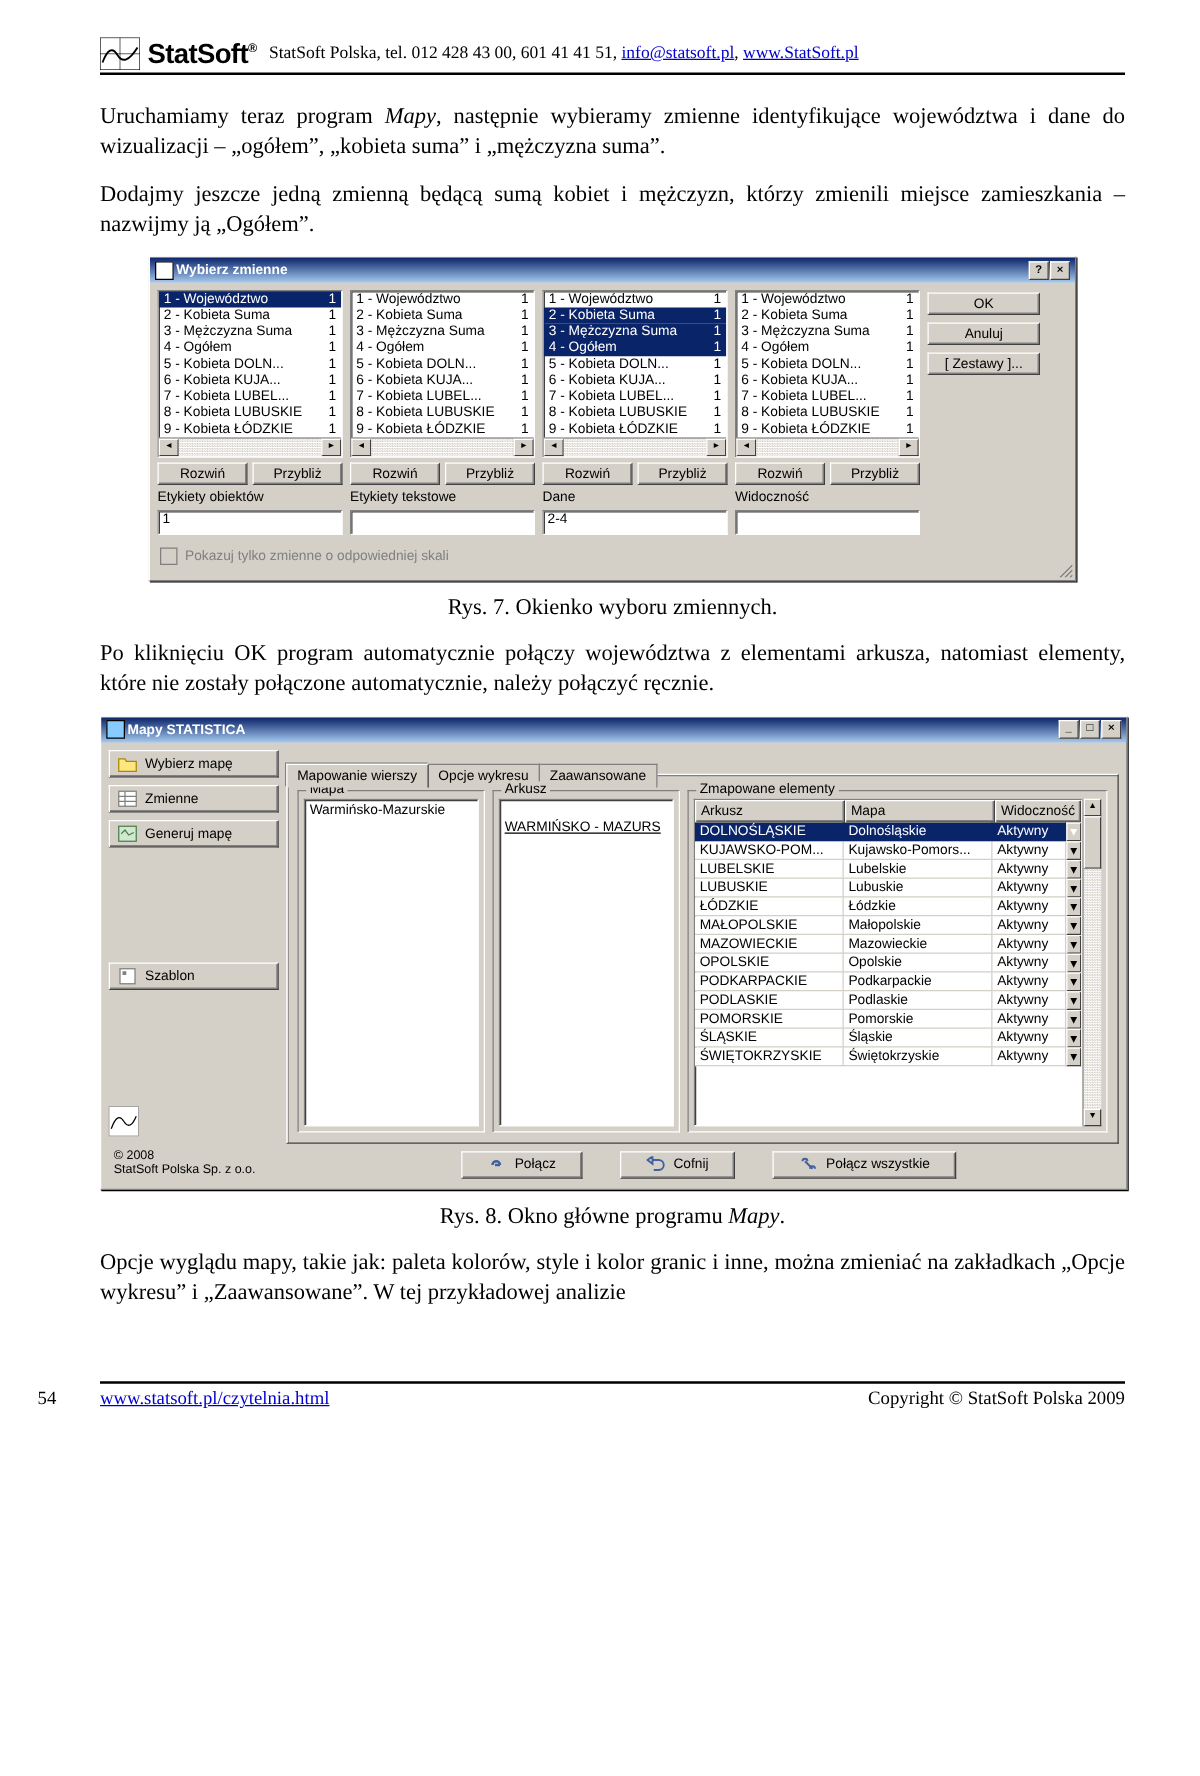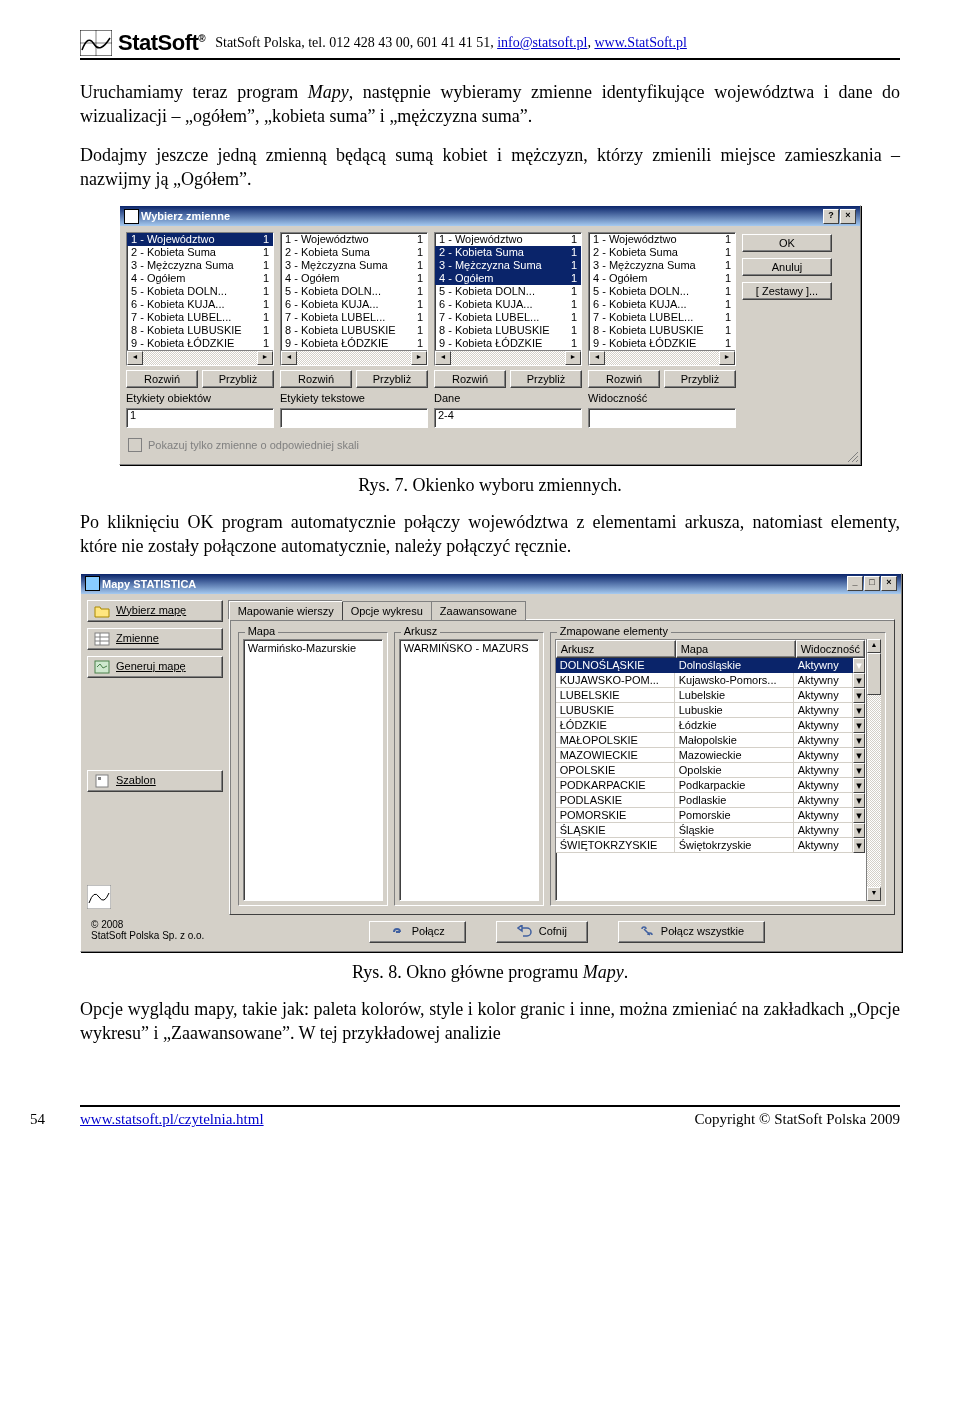--- a/index.html
+++ b/index.html
@@ -37,27 +37,27 @@
   .col { flex:0 0 148px; display:flex; flex-direction:column; gap:4px; }
   .col-btns { flex:0 0 90px; display:flex; flex-direction:column; gap:6px; padding-top:2px; }
   .col .btns { display:flex; gap:4px; }
   .col .btns .btn { flex:1; }
   .chk-row { padding:4px 8px; color:#808080; display:flex; align-items:center; gap:6px; }
   .resize { position:absolute; right:2px; bottom:2px; width:12px; height:12px; }
   
   .fig8 { width:820px; position:relative; }
   .fig8-body { display:flex; }
   .side { width:140px; padding:6px; display:flex; flex-direction:column; gap:6px; }
-  .side .btn { display:flex; align-items:flex-start; gap:6px; padding:3px 6px; text-align:left;text-decoration:underline; }
+  .side .btn { display:flex; align-items:center; gap:6px; padding:3px 6px; text-align:left; }
   .side-icon { width:16px; height:14px; display:inline-flex; }
   .spacer { flex:1; }
   .copyright { font-size:10px; padding:4px; }
   .main { flex:1; padding:6px 6px 6px 0; }
   .tabs { display:flex; }
-  .tab { padding:3px 8px; border:1px solid #808080; border-bottom:none; background:#d4d0c8; font-size:11px; position:relative; top:1px; margin-right:-1px; }
+  .tab { padding:3px 8px; border:1px solid #808080; border-bottom:none; background:#d4d0c8; font-size:11px; position:relative; top:11px; margin-right:-1px; }
   .tab.active { background:#d4d0c8; border-color:#fff #404040 #d4d0c8 #fff; z-index:2; box-shadow:-1px -1px 0 #808080;}
   .tabpanel { border:1px solid #fff; border-right-color:#404040; border-bottom-color:#404040; box-shadow:inset 1px 1px 0 #808080; padding:8px; }
   .grp { border:1px solid #808080; border-right-color:#fff; border-bottom-color:#fff; padding:6px 4px 4px; position:relative; margin-top:4px;}
   .grp-title { position:absolute; top:-8px; left:6px; background:#d4d0c8; padding:0 3px; font-size:11px; }
   .flex3 { display:flex; gap:6px; }
   .thdr { display:flex; }
   .thdr .th { background:#d4d0c8; border:1px solid #fff; border-right-color:#404040; border-bottom-color:#404040; padding:2px 4px; box-shadow:inset -1px -1px 0 #808080; }
   .trow { display:flex; background:#fff; }
   .trow .td { padding:1px 4px; border-right:1px solid #d4d0c8; border-bottom:1px solid #d4d0c8; overflow:hidden; white-space:nowrap; }
   .trow.sel { background:#0a246a; color:#fff; }
@@ -421,21 +421,21 @@
           <div class="flex3">
             <div class="grp" style="flex:0 0 140px;">
                 <span class="grp-title">Mapa</span>
               <div class="sunken" style="height:260px;">
                   <div class="row" style="padding:2px 4px;">Warmińsko-Mazurskie</div>
                 </div>
             </div>
             <div class="grp" style="flex:0 0 140px;">
                 <span class="grp-title">Arkusz</span>
               <div class="sunken" style="height:260px;">
-                  <div class="row" style="padding:2px 4px;">WARMIŃSKO - MAZURS</div>
+                  <div class="row" style="padding:16px 4px;text-decoration:underline;">WARMIŃSKO - MAZURS</div>
                 </div>
             </div>
             <div class="grp" style="flex:1;">
                 <span class="grp-title">Zmapowane elementy</span>
               <div style="display:flex;">
                 <div class="sunken" style="flex:1;height:260px;overflow:hidden;">
                   <div class="thdr">
                     <div class="th" style="flex:0 0 110px;">Arkusz</div>
                     <div class="th" style="flex:0 0 110px;">Mapa</div>
                     <div class="th" style="flex:1;">Widoczność</div>

